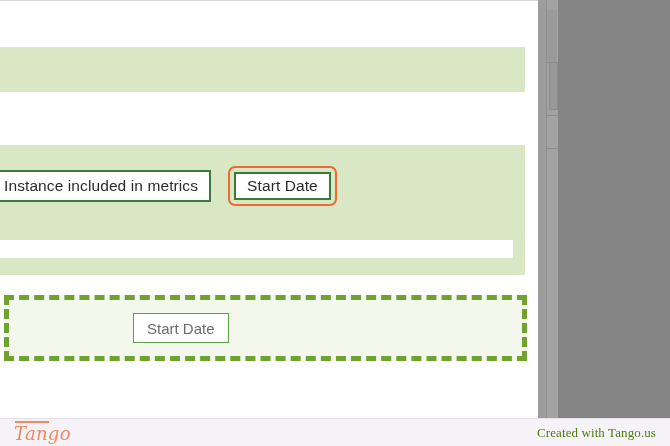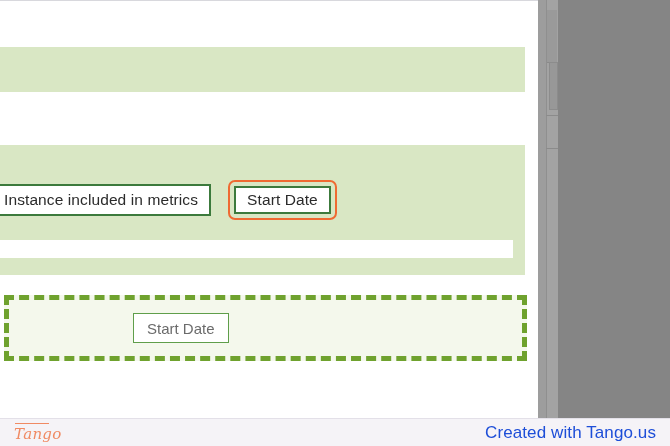--- a/index.html
+++ b/index.html
@@ -50,21 +50,21 @@
   .hl-outer-mid  { left: 0;  top: 145px; width: 525px; height: 130px; }
   .white-inset-a { position:absolute; left: 0; top: 92px; width: 513px; height: 53px; background:#ffffff; }
   .white-inset-b { position:absolute; left: 0; top: 240px; width: 513px; height: 18px; background:#ffffff; }
   .hl-inner      { left: 0;  top: 155px; width: 498px; height: 85px; }
   .white-below   { position:absolute; left:0; top:275px; width:670px; height:14px; background:#ffffff; }
 
   
   .control-row {
     position: absolute;
     left: 0;
-    top: 176px;
+    top: 162px;
     height: 48px;
     display: flex;
     align-items: center;
     gap: 17px;
   }
   .ctl {
     box-sizing: border-box;
     height: 32px;
     background: #ffffff;
     border: 2px solid #3c7a3c;
@@ -196,39 +196,40 @@
     border-top: 1px solid #e3e0e8;
     display: flex;
     align-items: center;
     justify-content: space-between;
     padding: 0 14px;
     box-sizing: border-box;
   }
   .tango-logo {
     font-family: "DejaVu Serif", serif;
     font-style: italic;
-    font-size: 15px;
+    font-size: 18px;
     color: #f08a63;
     letter-spacing: .3px;
     position: relative;
     padding-top: 2px;
   }
   .tango-logo::before {
     content: "";
     position: absolute;
     left: 1px;
     top: 0px;
     width: 34px;
     height: 1.5px;
     background: #f08a63;
   }
   .footer-credit {
-    font-size: 17px;
-    color: #1d4ed8;
+    font-size: 13px;
+    color: #4d7c0f;
     letter-spacing: .1px;
+    font-family: Liberation Serif, serif;
   }
 </style>
 </head>
 <body>
 
 <div id="screen">
 
   <div id="capture">
 
     <div class="top-hairline"></div>

